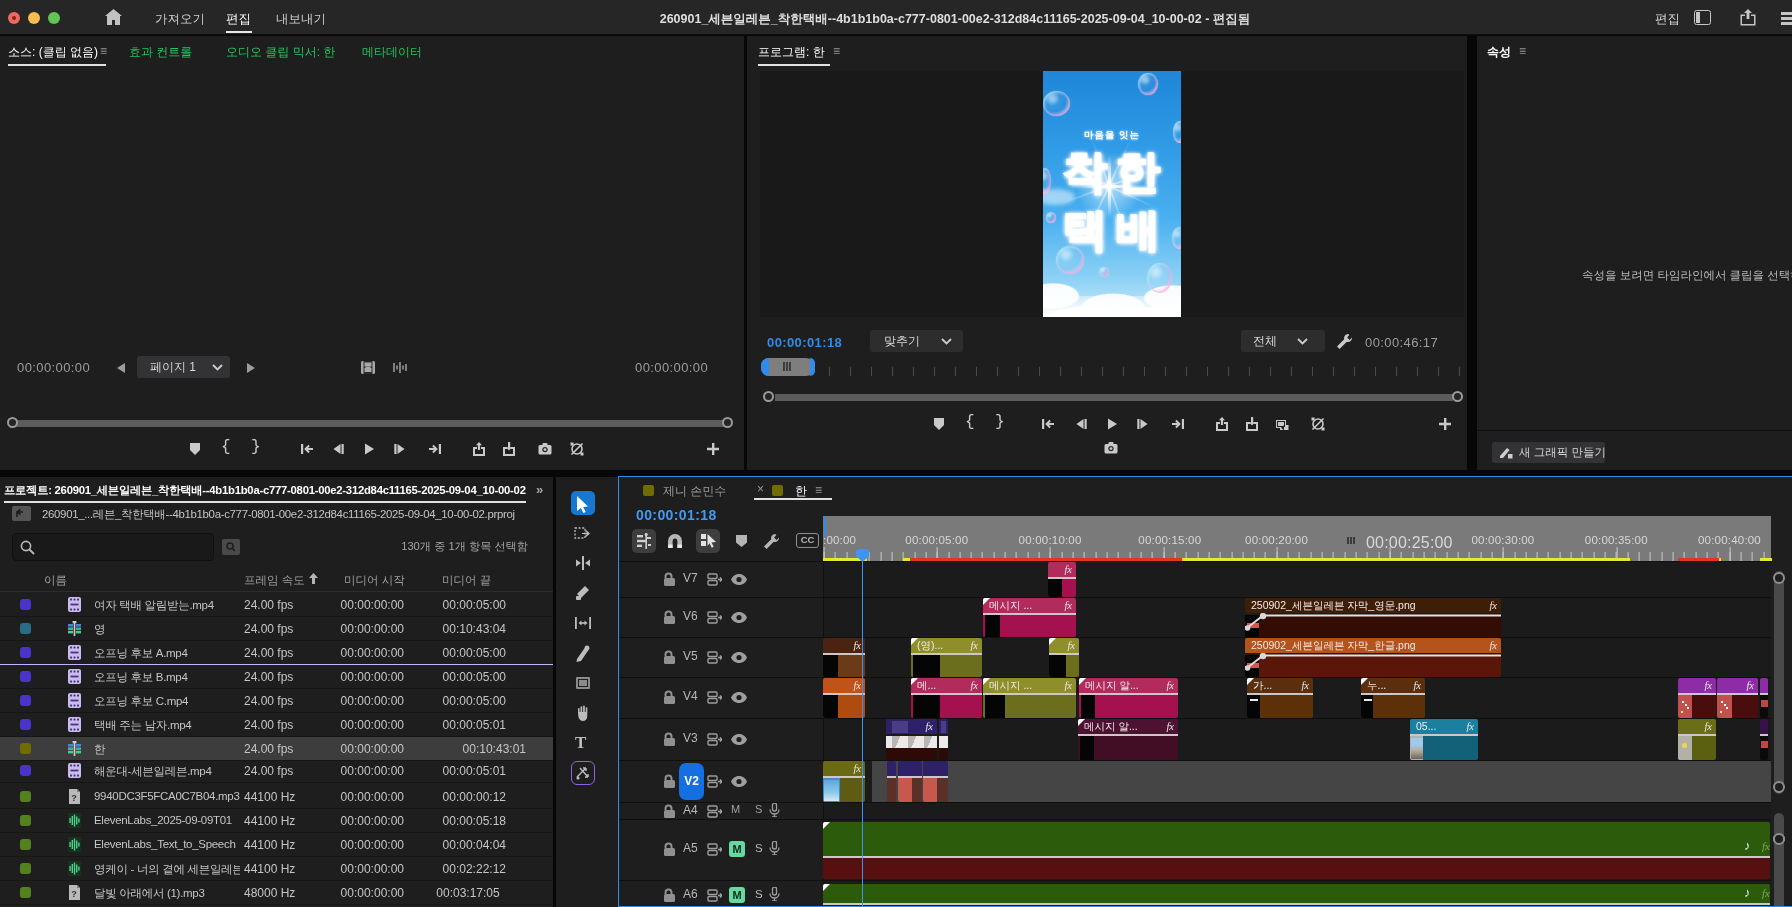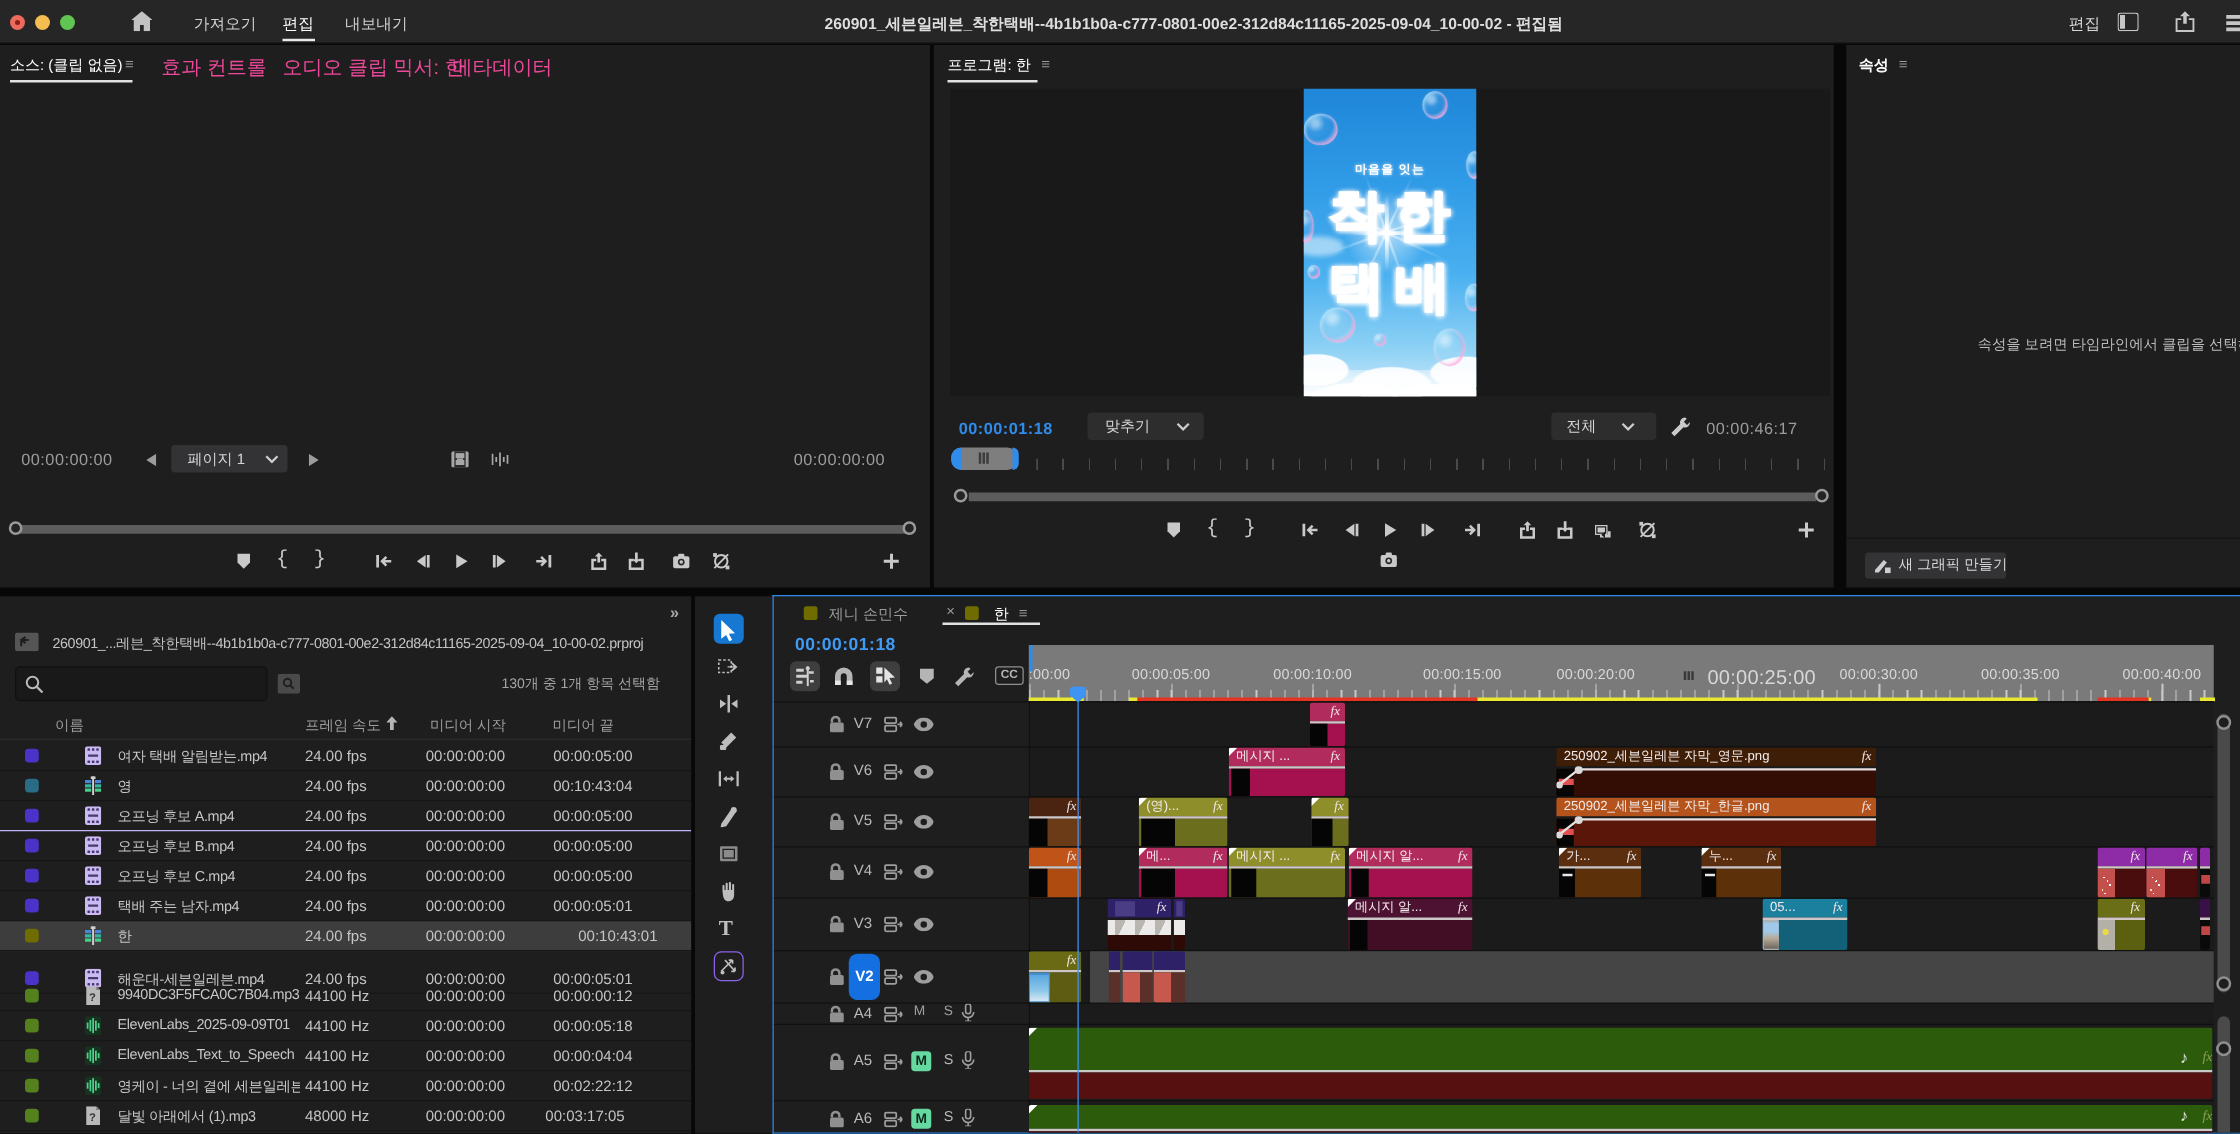--- a/index.html
+++ b/index.html
@@ -4,21 +4,21 @@
 *{margin:0;padding:0;box-sizing:border-box}
 html,body{width:1792px;height:907px;overflow:hidden;background:#070707}
 body{font-family:"Liberation Sans",sans-serif;color:#c8c8c8;position:relative}
 .ab{position:absolute}
 svg{display:block}
 
 #titlebar{left:0;top:0;width:1792px;height:35px;background:#262626;border-bottom:1px solid #0d0d0d}
 .tl{border-radius:50%;width:12px;height:12px;top:12px}
 
 .panel{background:#1e1e1e}
-.tabtxt{font-size:16px;color:#ec4899;white-space:nowrap}
+.tabtxt{font-size:12px;color:#22c55e;white-space:nowrap}
 
 .dd{background:#333336;border-radius:3px;color:#d6d6d6;font-size:12px}
 
 .cl{position:absolute;overflow:hidden;border-radius:2px}
 .ct{position:absolute;left:0;right:0;top:0;height:15px;font-size:10.5px;line-height:15px;color:#f2eaea;white-space:nowrap;overflow:hidden;padding-left:6px}
 .ct .fx{position:absolute;right:4px;top:0;font-style:italic;font-size:10.5px;color:#efe7e7;font-family:"Liberation Serif",serif}
 .cln{position:absolute;left:0;right:0;top:15px;height:1.5px;background:#cfc7c7}
 .cb{position:absolute;left:0;right:0;top:17px;bottom:0}
 .cb i{position:absolute;top:0;bottom:0}
 .corner{position:absolute;left:0;top:0;width:7px;height:7px;background:#fff;clip-path:polygon(0 0,100% 0,0 100%)}
@@ -258,20 +258,21 @@
   <div class="ab" style="left:0;top:394px;width:315px;height:1px;background:#121212"></div>
   <div class="ab dd" style="left:15px;top:406px;width:113px;height:21px;line-height:21px;white-space:nowrap;font-size:11.5px">
     <svg class="ab" style="left:7px;top:4px" width="14" height="13" viewBox="0 0 14 13">
         <path d="M1 10l7-8 2.5 2-6.5 8H1z" fill="#cdcdcd"></path>
         <rect x="9" y="8" width="4.5" height="4.5" fill="#cdcdcd"></rect>
       </svg>
     <span style="margin-left:27px;white-space:nowrap">새 그래픽 만들기</span></div>
 </div>
 
 <div id="project" class="ab panel" style="left:0;top:477px;width:553px;height:430px;overflow:hidden">
+  <div class="ab" style="left:4px;top:6px;font-size:11.3px;letter-spacing:-0.25px;color:#fff;font-weight:bold;white-space:nowrap">프로젝트: 260901_세븐일레븐_착한택배--4b1b1b0a-c777-0801-00e2-312d84c11165-2025-09-04_10-00-02<div style="margin-top:3px;height:1.5px;background:#e2e2e2"></div></div>
   <div class="ab" style="left:536px;top:5px;font-size:13px;color:#a8a8a8;font-weight:bold">»</div>
   <svg class="ab" style="left:12px;top:29px" width="19" height="15" viewBox="0 0 19 15">
       <rect width="19" height="15" rx="2" fill="#555"></rect>
       <path d="M5 11V6h6M8.5 3.5L5 6l3.5 2.5" stroke="#1e1e1e" stroke-width="1.6" fill="none"></path>
     </svg>
   <div class="ab" style="left:42px;top:30px;font-size:11.4px;letter-spacing:-0.3px;color:#c4c4c4;white-space:nowrap">260901_...레븐_착한택배--4b1b1b0a-c777-0801-00e2-312d84c11165-2025-09-04_10-00-02.prproj</div>
   <div class="ab" style="left:12px;top:56px;width:202px;height:28px;background:#191919;border:1px solid #101010;border-radius:4px"></div>
   <svg class="ab" style="left:20px;top:63px" width="15" height="15" viewBox="0 0 15 15">
       <circle cx="6" cy="6" r="4.6" fill="none" stroke="#b9b9b9" stroke-width="1.6"></circle>
       <line x1="9.5" y1="9.5" x2="14" y2="14" stroke="#b9b9b9" stroke-width="1.8"></line>
@@ -414,21 +415,21 @@
           <rect x="0" y="6.4" width="5" height="2.6" fill="#35b5a0"></rect>
           <rect x="8" y="6.4" width="5" height="2.6" fill="#35b5a0"></rect>
           <rect x="0" y="9.8" width="5" height="2.6" fill="#43d08a"></rect>
           <rect x="8" y="9.8" width="5" height="2.6" fill="#43d08a"></rect>
         </svg>
         <div class="ab" style="left:94px;top:5px;width:146px;overflow:hidden;font-size:11.5px;letter-spacing:-0.3px;color:#c6c6c6;white-space:nowrap">한</div>
         <div class="ab" style="left:244px;top:5px;font-size:12px;color:#c6c6c6">24.00 fps</div>
         <div class="ab" style="left:330px;top:5px;width:74px;text-align:right;font-size:12px;color:#c6c6c6">00:00:00:00</div>
         <div class="ab" style="left:450px;top:5px;width:76px;text-align:right;font-size:12px;color:#c6c6c6">00:10:43:01</div>
       </div>
-      <div class="ab" style="left:0;top:178px;width:597px;height:24px;border-bottom:1px solid #161616">
+      <div class="ab" style="left:0;top:166px;width:597px;height:24px;border-bottom:1px solid #161616">
         <div class="ab" style="left:20px;top:6px;width:11px;height:11px;border-radius:3px;background:#4a33c8"></div>
         <svg class="ab" style="left:68px;top:4px" width="13" height="15" viewBox="0 0 13 15">
           <rect width="13" height="15" rx="2" fill="#cbb9f2"></rect>
           <g fill="#463a6e">
             <rect x="2" y="1.6" width="2" height="2" rx=".5"></rect>
             <rect x="5.5" y="1.6" width="2" height="2" rx=".5"></rect>
             <rect x="9" y="1.6" width="2" height="2" rx=".5"></rect>
             <rect x="2" y="11.4" width="2" height="2" rx=".5"></rect>
             <rect x="5.5" y="11.4" width="2" height="2" rx=".5"></rect>
             <rect x="9" y="11.4" width="2" height="2" rx=".5"></rect>

